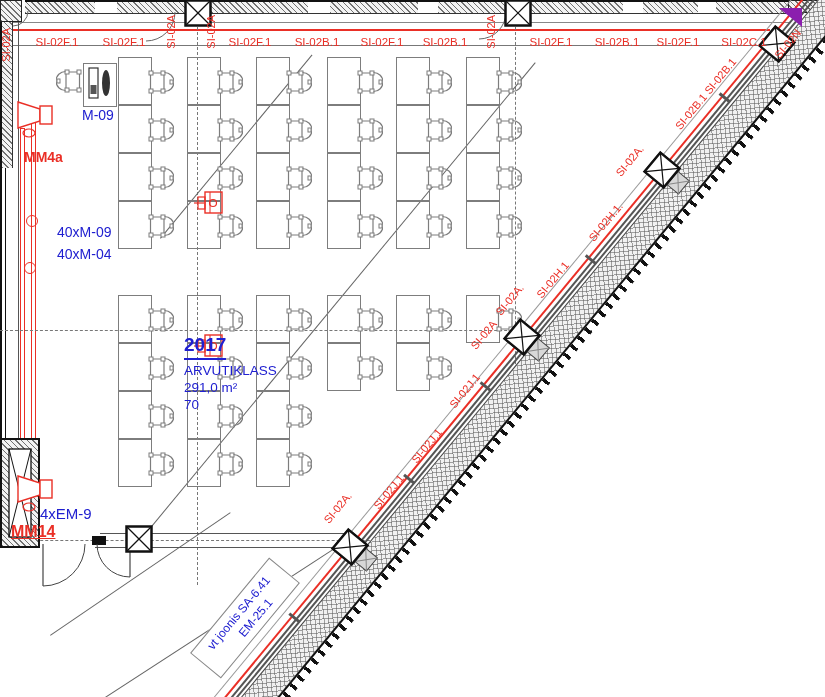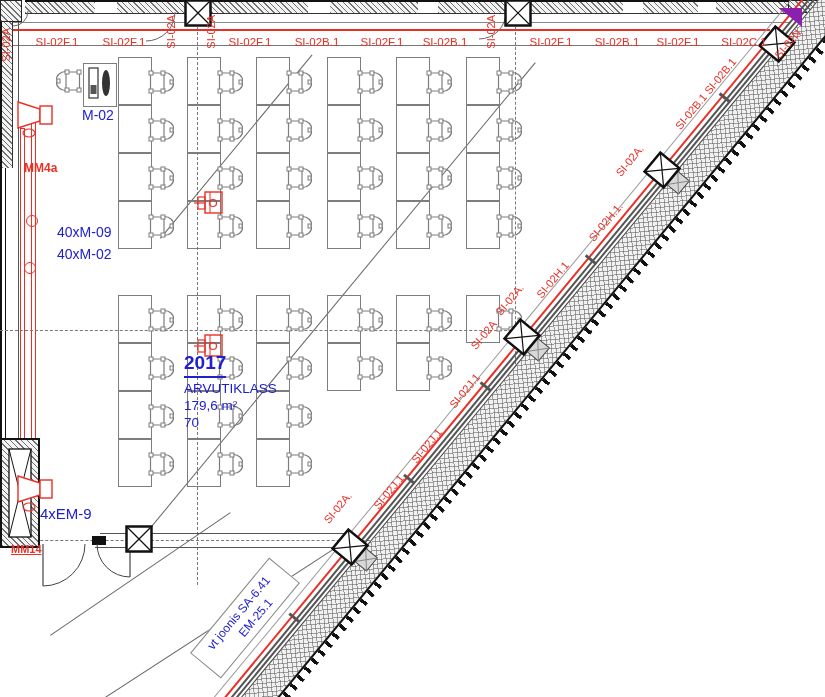--- a/index.html
+++ b/index.html
@@ -709,24 +709,24 @@
       </div>
       <div class="abs" style="left: 16px; top: 474px;">
         <svg width="42" height="38" viewBox="0 0 42 38">
           <polygon points="2,2 24,9 24,21 2,28" fill="#fff" stroke="#ea2f26" stroke-width="1.4"></polygon>
           <rect x="24" y="6" width="12" height="18" fill="#fff" stroke="#ea2f26" stroke-width="1.4"></rect>
           <ellipse cx="13" cy="33" rx="6" ry="4" fill="none" stroke="#ea2f26" stroke-width="1.2"></ellipse>
         </svg>
       </div>
     </div>
 
-  <div class="abs room-label" style="left:184px;top:351px;color:#2020d0;">
+  <div class="abs room-label" style="left:184px;top:333px;color:#2020d0;">
     <div style="font-size:19px;font-weight:bold;border-bottom:2px solid #2020d0;display:inline-block;padding-bottom:1px;">2017</div>
     <div style="font-size:13.5px;margin-top:3px;">ARVUTIKLASS</div>
-    <div style="font-size:13.5px;">179,6 m²</div>
+    <div style="font-size:13.5px;">291,0 m²</div>
     <div style="font-size:13.5px;">70</div>
   </div>
 
   <div class="abs" style="left:245px;top:618px;width:124px;height:40px;transform:translate(-50%,-50%) rotate(-50.4deg);background:#fff;border:1px solid #888;box-sizing:border-box;text-align:center;">
     <div class="blue" style="font-size:12px;margin-top:4px;">vt joonis SA-6.41</div>
     <div class="blue" style="font-size:12px;margin-top:2px;padding-left:14px;">EM-25.1</div>
   </div>
 
   <div class="abs" style="left:779px;top:8px;width:23px;height:19px;background:#8b1fae;clip-path:polygon(0 0,100% 0,100% 100%);"></div>
 
@@ -749,20 +749,20 @@
       <div class="diaglbl" style="left: 706px; top: 94px; color: rgb(234, 47, 38); font-size: 11px;">SI-02B.1  SI-02B.1</div>
       <div class="diaglbl" style="left: 630px; top: 161px; color: rgb(234, 47, 38); font-size: 11px;">SI-02A.</div>
       <div class="diaglbl" style="left: 606px; top: 222px; color: rgb(234, 47, 38); font-size: 11px;">SI-02H.1.</div>
       <div class="diaglbl" style="left: 553px; top: 280px; color: rgb(234, 47, 38); font-size: 11px;">SI-02H.1</div>
       <div class="diaglbl" style="left: 510px; top: 300px; color: rgb(234, 47, 38); font-size: 11px;">SI-02A.</div>
       <div class="diaglbl" style="left: 484px; top: 335px; color: rgb(234, 47, 38); font-size: 11px;">SI-02A</div>
       <div class="diaglbl" style="left: 465px; top: 391px; color: rgb(234, 47, 38); font-size: 11px;">SI-02J.1</div>
       <div class="diaglbl" style="left: 427px; top: 446px; color: rgb(234, 47, 38); font-size: 11px;">SI-02J.1</div>
       <div class="diaglbl" style="left: 389px; top: 492px; color: rgb(234, 47, 38); font-size: 11px;">SI-02J.1</div>
       <div class="diaglbl" style="left: 338px; top: 508px; color: rgb(234, 47, 38); font-size: 11px;">SI-02A.</div>
-      <div class="lbl" style="left: 82px; top: 108px; color: rgb(32, 32, 208); font-size: 14px;">M-02</div>
+      <div class="lbl" style="left: 82px; top: 108px; color: rgb(32, 32, 208); font-size: 14px;">M-09</div>
       <div class="lbl" style="left: 57px; top: 225px; color: rgb(32, 32, 208); font-size: 14px;">40xM-09</div>
-      <div class="lbl" style="left: 57px; top: 247px; color: rgb(32, 32, 208); font-size: 14px;">40xM-02</div>
+      <div class="lbl" style="left: 57px; top: 247px; color: rgb(32, 32, 208); font-size: 14px;">40xM-04</div>
       <div class="lbl" style="left: 40px; top: 506px; color: rgb(32, 32, 208); font-size: 15px;">4xEM-9</div>
-      <div class="lbl" style="left: 24px; top: 162px; color: rgb(234, 47, 38); font-size: 12px; font-weight: bold;">MM4a</div>
-      <div class="lbl" style="left: 11px; top: 544px; color: rgb(234, 47, 38); font-size: 11px; font-weight: bold; text-decoration: underline;">MM14</div>
+      <div class="lbl" style="left: 24px; top: 150px; color: rgb(234, 47, 38); font-size: 14px; font-weight: bold;">MM4a</div>
+      <div class="lbl" style="left: 11px; top: 524px; color: rgb(234, 47, 38); font-size: 16px; font-weight: bold; text-decoration: underline;">MM14</div>
     </div>
 </div>
 
 </body></html>

